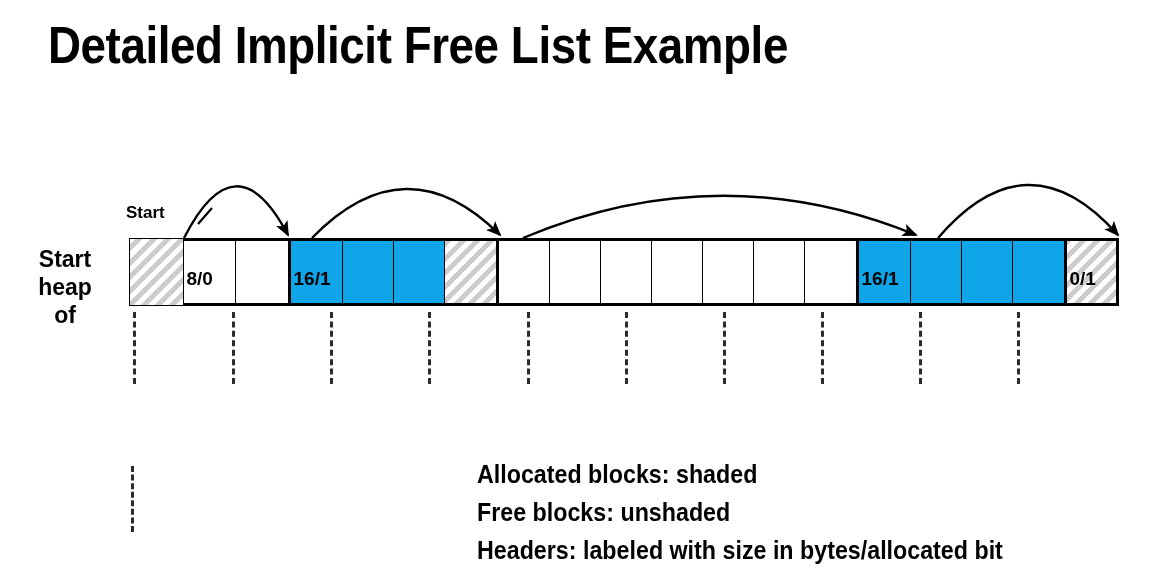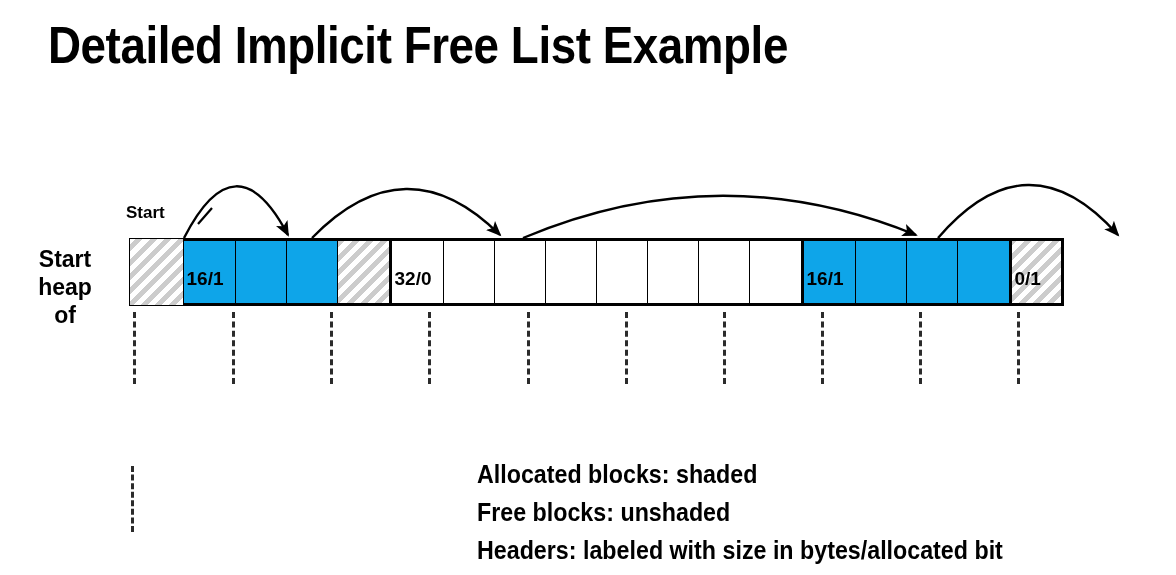--- a/index.html
+++ b/index.html
@@ -165,31 +165,34 @@
   <div>of</div>
 </div>
 
 <div id="unused-label">Start</div>
 
 <div id="heap-bar">
     <div class="heap-block thin">
       <div class="heap-cell hatch" style="width: 53px;"></div>
     </div>
     <div class="heap-block">
+      <div class="heap-cell white" style="width: 52px;">
+        <span class="cell-label">8/0</span>
+      </div>
+      <div class="heap-cell white" style="width: 52px;"></div>
+    </div>
+    <div class="heap-block">
       <div class="heap-cell gray" style="width: 52px;">
         <span class="cell-label">16/1</span>
       </div>
       <div class="heap-cell gray" style="width: 51px;"></div>
       <div class="heap-cell gray" style="width: 51px;"></div>
       <div class="heap-cell hatch" style="width: 51px;"></div>
     </div>
     <div class="heap-block">
-      <div class="heap-cell white" style="width: 52px;">
-        <span class="cell-label">32/0</span>
-      </div>
       <div class="heap-cell white" style="width: 51px;"></div>
       <div class="heap-cell white" style="width: 51px;"></div>
       <div class="heap-cell white" style="width: 51px;"></div>
       <div class="heap-cell white" style="width: 51px;"></div>
       <div class="heap-cell white" style="width: 51px;"></div>
       <div class="heap-cell white" style="width: 51px;"></div>
       <div class="heap-cell white" style="width: 51px;"></div>
     </div>
     <div class="heap-block">
       <div class="heap-cell gray" style="width: 52px;">

